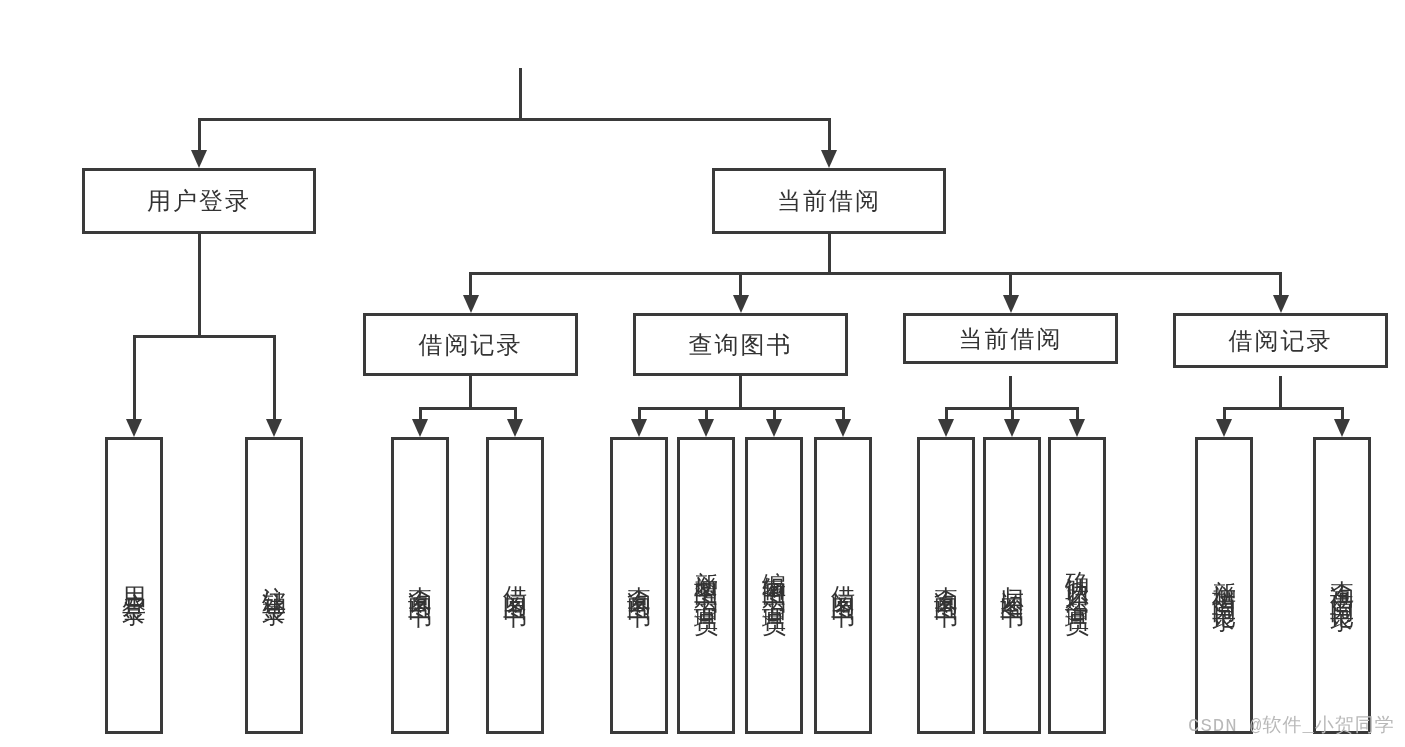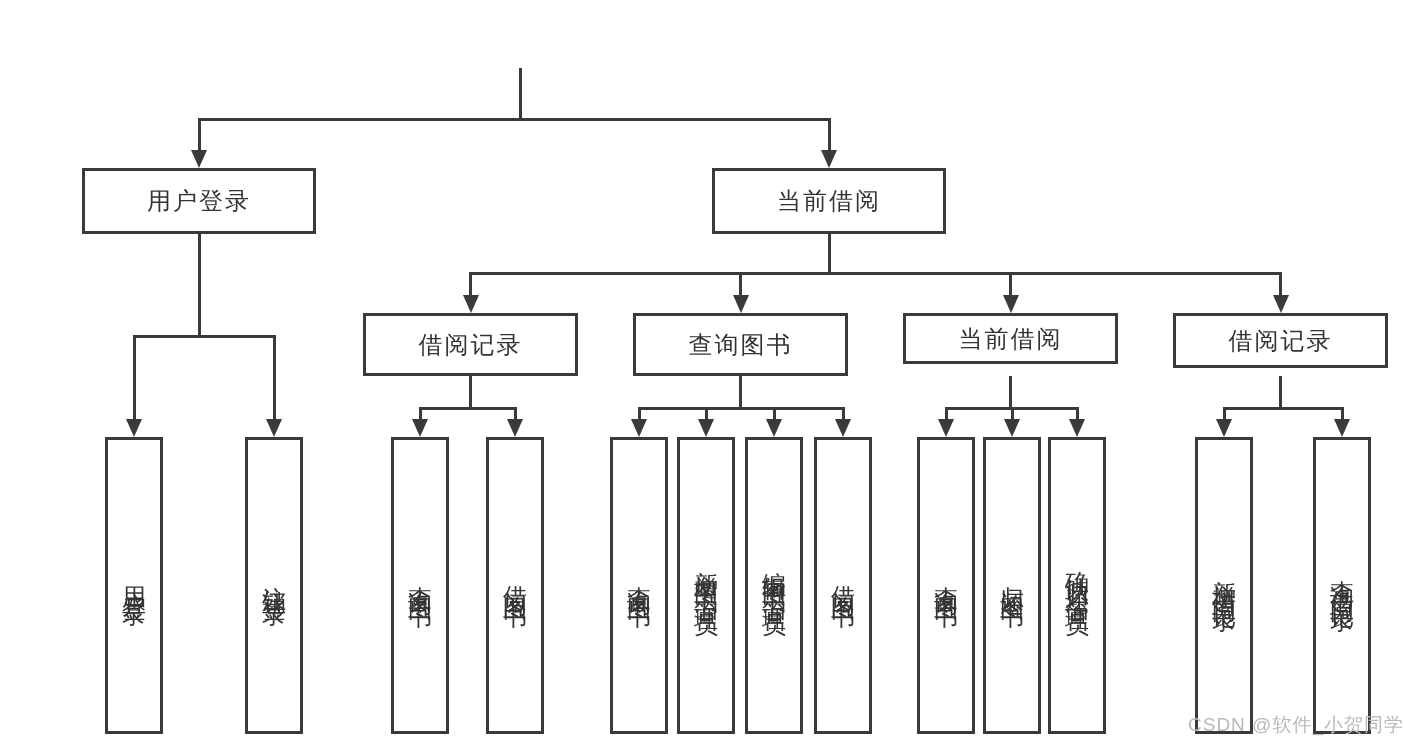--- a/index.html
+++ b/index.html
@@ -26,20 +26,21 @@
   .arr {
     position:absolute; width:0; height:0;
     border-left:8px solid transparent;
     border-right:8px solid transparent;
     border-top:18px solid #3a3a3a;
   }
   .watermark {
     position:absolute; left:1188px; top:712px;
     font-size:19px; letter-spacing:1px; color:#b9b9b9;
     white-space:nowrap;
+    font-family:Liberation Mono, monospace;
   }
 </style>
 </head>
 <body>
 
 <div class="canvas">
 
 
   <div class="node" style="left:82px; top:168px; width:234px; height:66px;">
     <span>用户登录</span>

